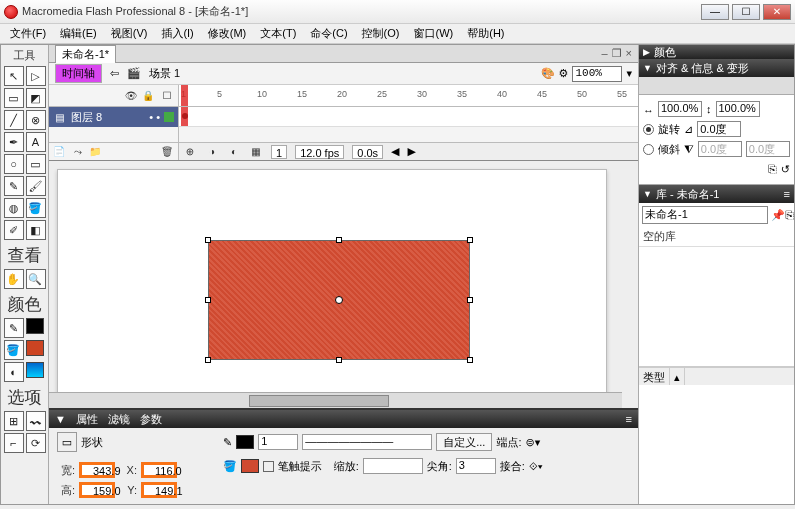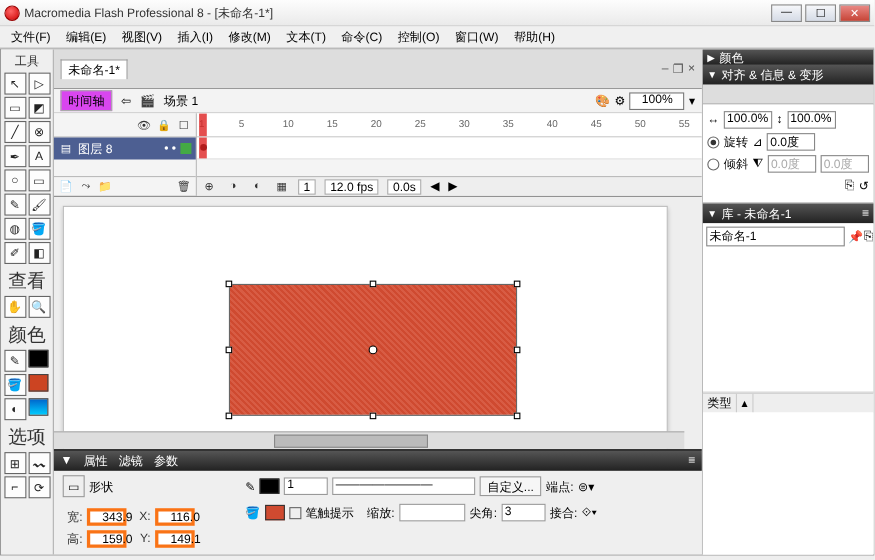--- a/index.html
+++ b/index.html
@@ -28,27 +28,27 @@
 .tool-grid { display:grid; grid-template-columns: repeat(2, 20px); gap:2px; justify-content:center; }
 .tool { width:20px; height:20px; border:1px solid #666; background:#fdfdfd; display:flex; align-items:center; justify-content:center; cursor:pointer; font-size:11px; color:#222;}
 .color-swatch { width:18px; height:16px; border:1px solid #444;}
 .swatch-black{ background:#000;}
 .swatch-red { background:#c42;}
 .swatch-grad{ background:linear-gradient(#06c,#0cf);}
 .sec-label{ font-size:17px; text-align:center; color:#333; margin-top:2px;}
 
 
 .center-col { flex:1; display:flex; flex-direction:column; position:relative; }
-.doc-tab { height:36px; background:#ddd; border-bottom:1px solid #999; display:flex; align-items:center; padding:0 6px; gap:6px;}
+.doc-tab { height:18px; background:#ddd; border-bottom:1px solid #999; display:flex; align-items:center; padding:0 6px; gap:6px;}
 .doc-tab .tab { background:#fff; border:1px solid #999; border-bottom:none; padding:1px 6px; }
 .doc-tab .doc-ctrls { margin-left:auto; display:flex; gap:4px; color:#555; }
 .scene-bar{ height:22px; background:#f3f3f3; border-bottom:1px solid #ccc; display:flex; align-items:center; padding:0 6px; gap:8px;}
 .scene-btn{ border:1px solid #aaa; background:#d946ef; padding:1px 6px; }
 .zoom-box{ margin-left:auto; display:flex; align-items:center; gap:4px;}
-.zoom-input{ width:50px; height:16px; border:1px solid #777; background:#fff; padding:0 2px; text-align:center;}
+.zoom-input{ width:50px; height:16px; border:1px solid #777; background:#fff; padding:0 2px; text-align:left;font-family:Liberation Mono, monospace;}
 
 
 .timeline{ height:76px; background:#f4f4f4; border-bottom:1px solid #888; display:flex; }
 .layer-col{ width:130px; border-right:1px solid #bbb; display:flex; flex-direction:column;}
 .layer-head{ height:22px; border-bottom:1px solid #bbb; display:flex; justify-content:flex-end; align-items:center; gap:4px; padding-right:4px;}
 .layer-row{ height:20px; background:#4d5f92; color:#fff; display:flex; align-items:center; padding:0 4px; gap:4px;}
 .layer-ctrls{ margin-top:auto; height:18px; border-top:1px solid #bbb; display:flex; align-items:center; gap:4px; padding:0 4px;}
 .icon-sm{ width:14px; height:14px; display:inline-flex; align-items:center; justify-content:center; font-size:10px; color:#333;}
 .frame-area{ flex:1; display:flex; flex-direction:column; overflow:hidden;}
 .ruler{ height:22px; background:#fff; border-bottom:1px solid #bbb; position:relative; overflow:hidden;}
@@ -372,20 +372,21 @@
       <span class="tri">▼</span>
       <span>库 - 未命名-1</span>
       <span style="margin-left:auto">≡</span>
     </div>
     <div class="lib-body">
       <div style="display:flex;align-items:center">
         <div class="lib-select" style="flex:1">未命名-1</div>
         <span>📌</span>
         <span>⎘</span>
       </div>
+      <div class="lib-msg">空的库</div>
       <div class="lib-preview"></div>
       <div class="lib-cols">
         <div>类型</div>
         <div>▴</div>
       </div>
       <div style="flex:1;background:#fff"></div>
     </div>
   </div>
 </div>
 

